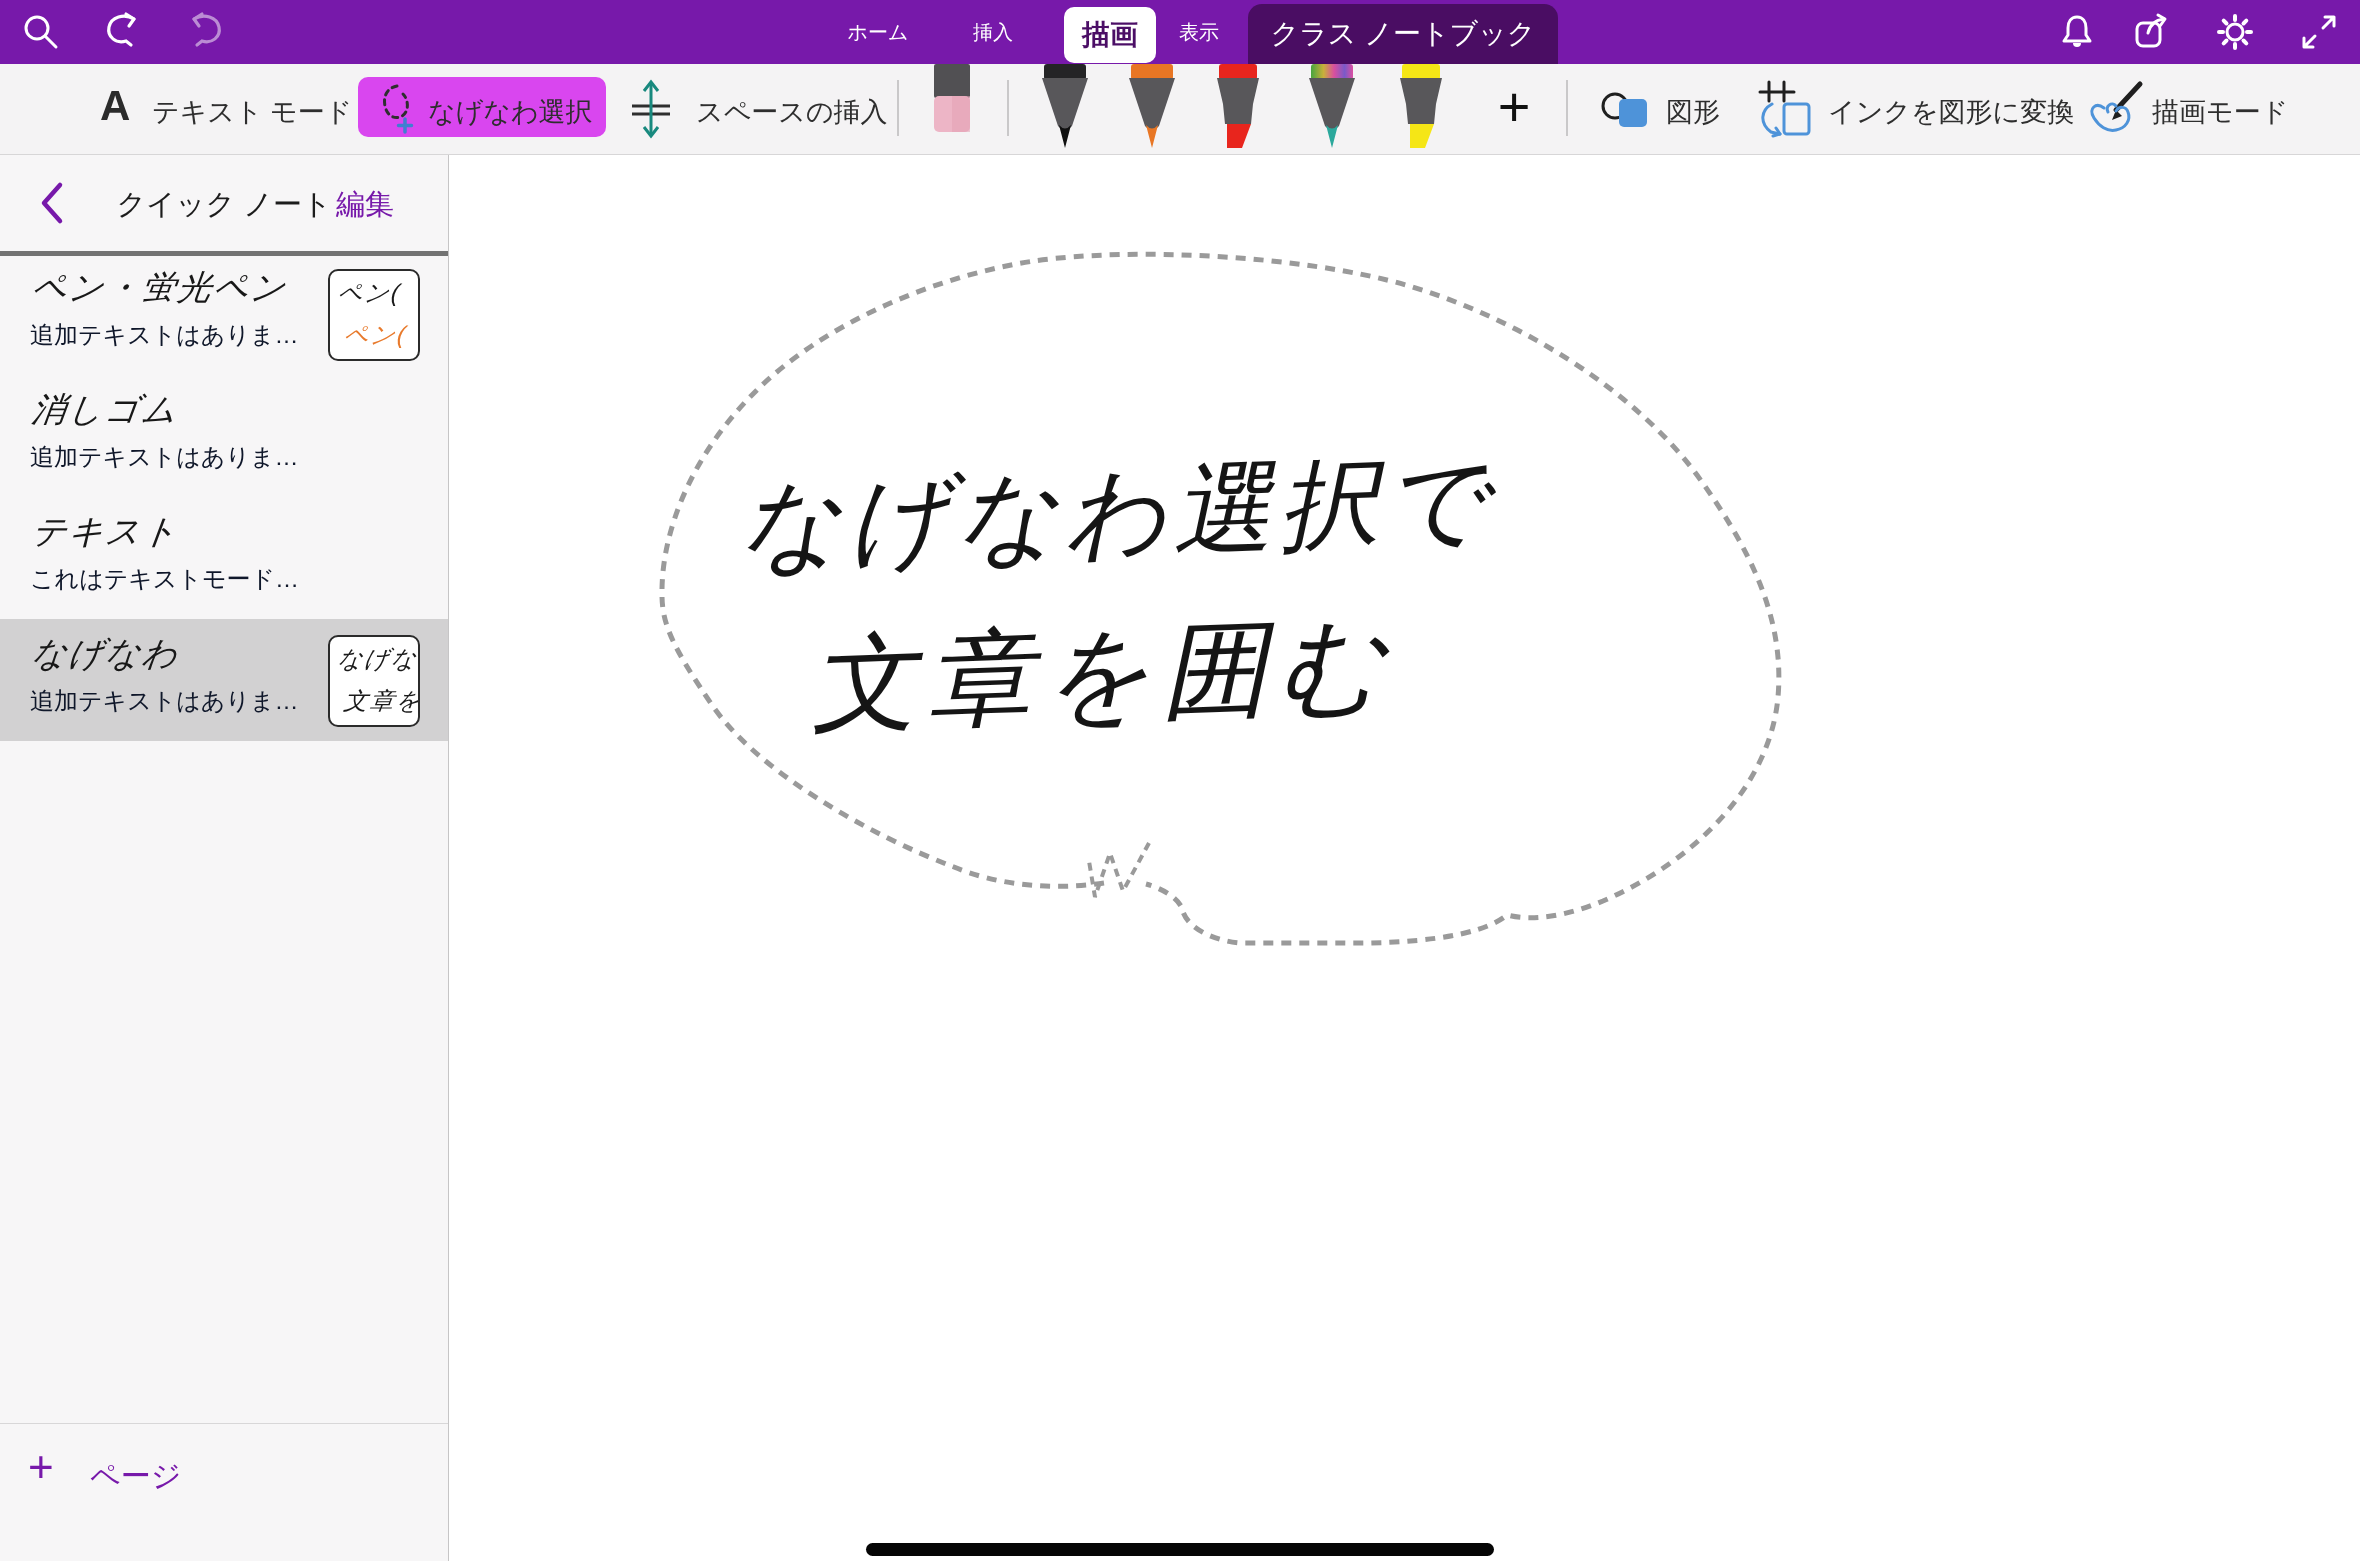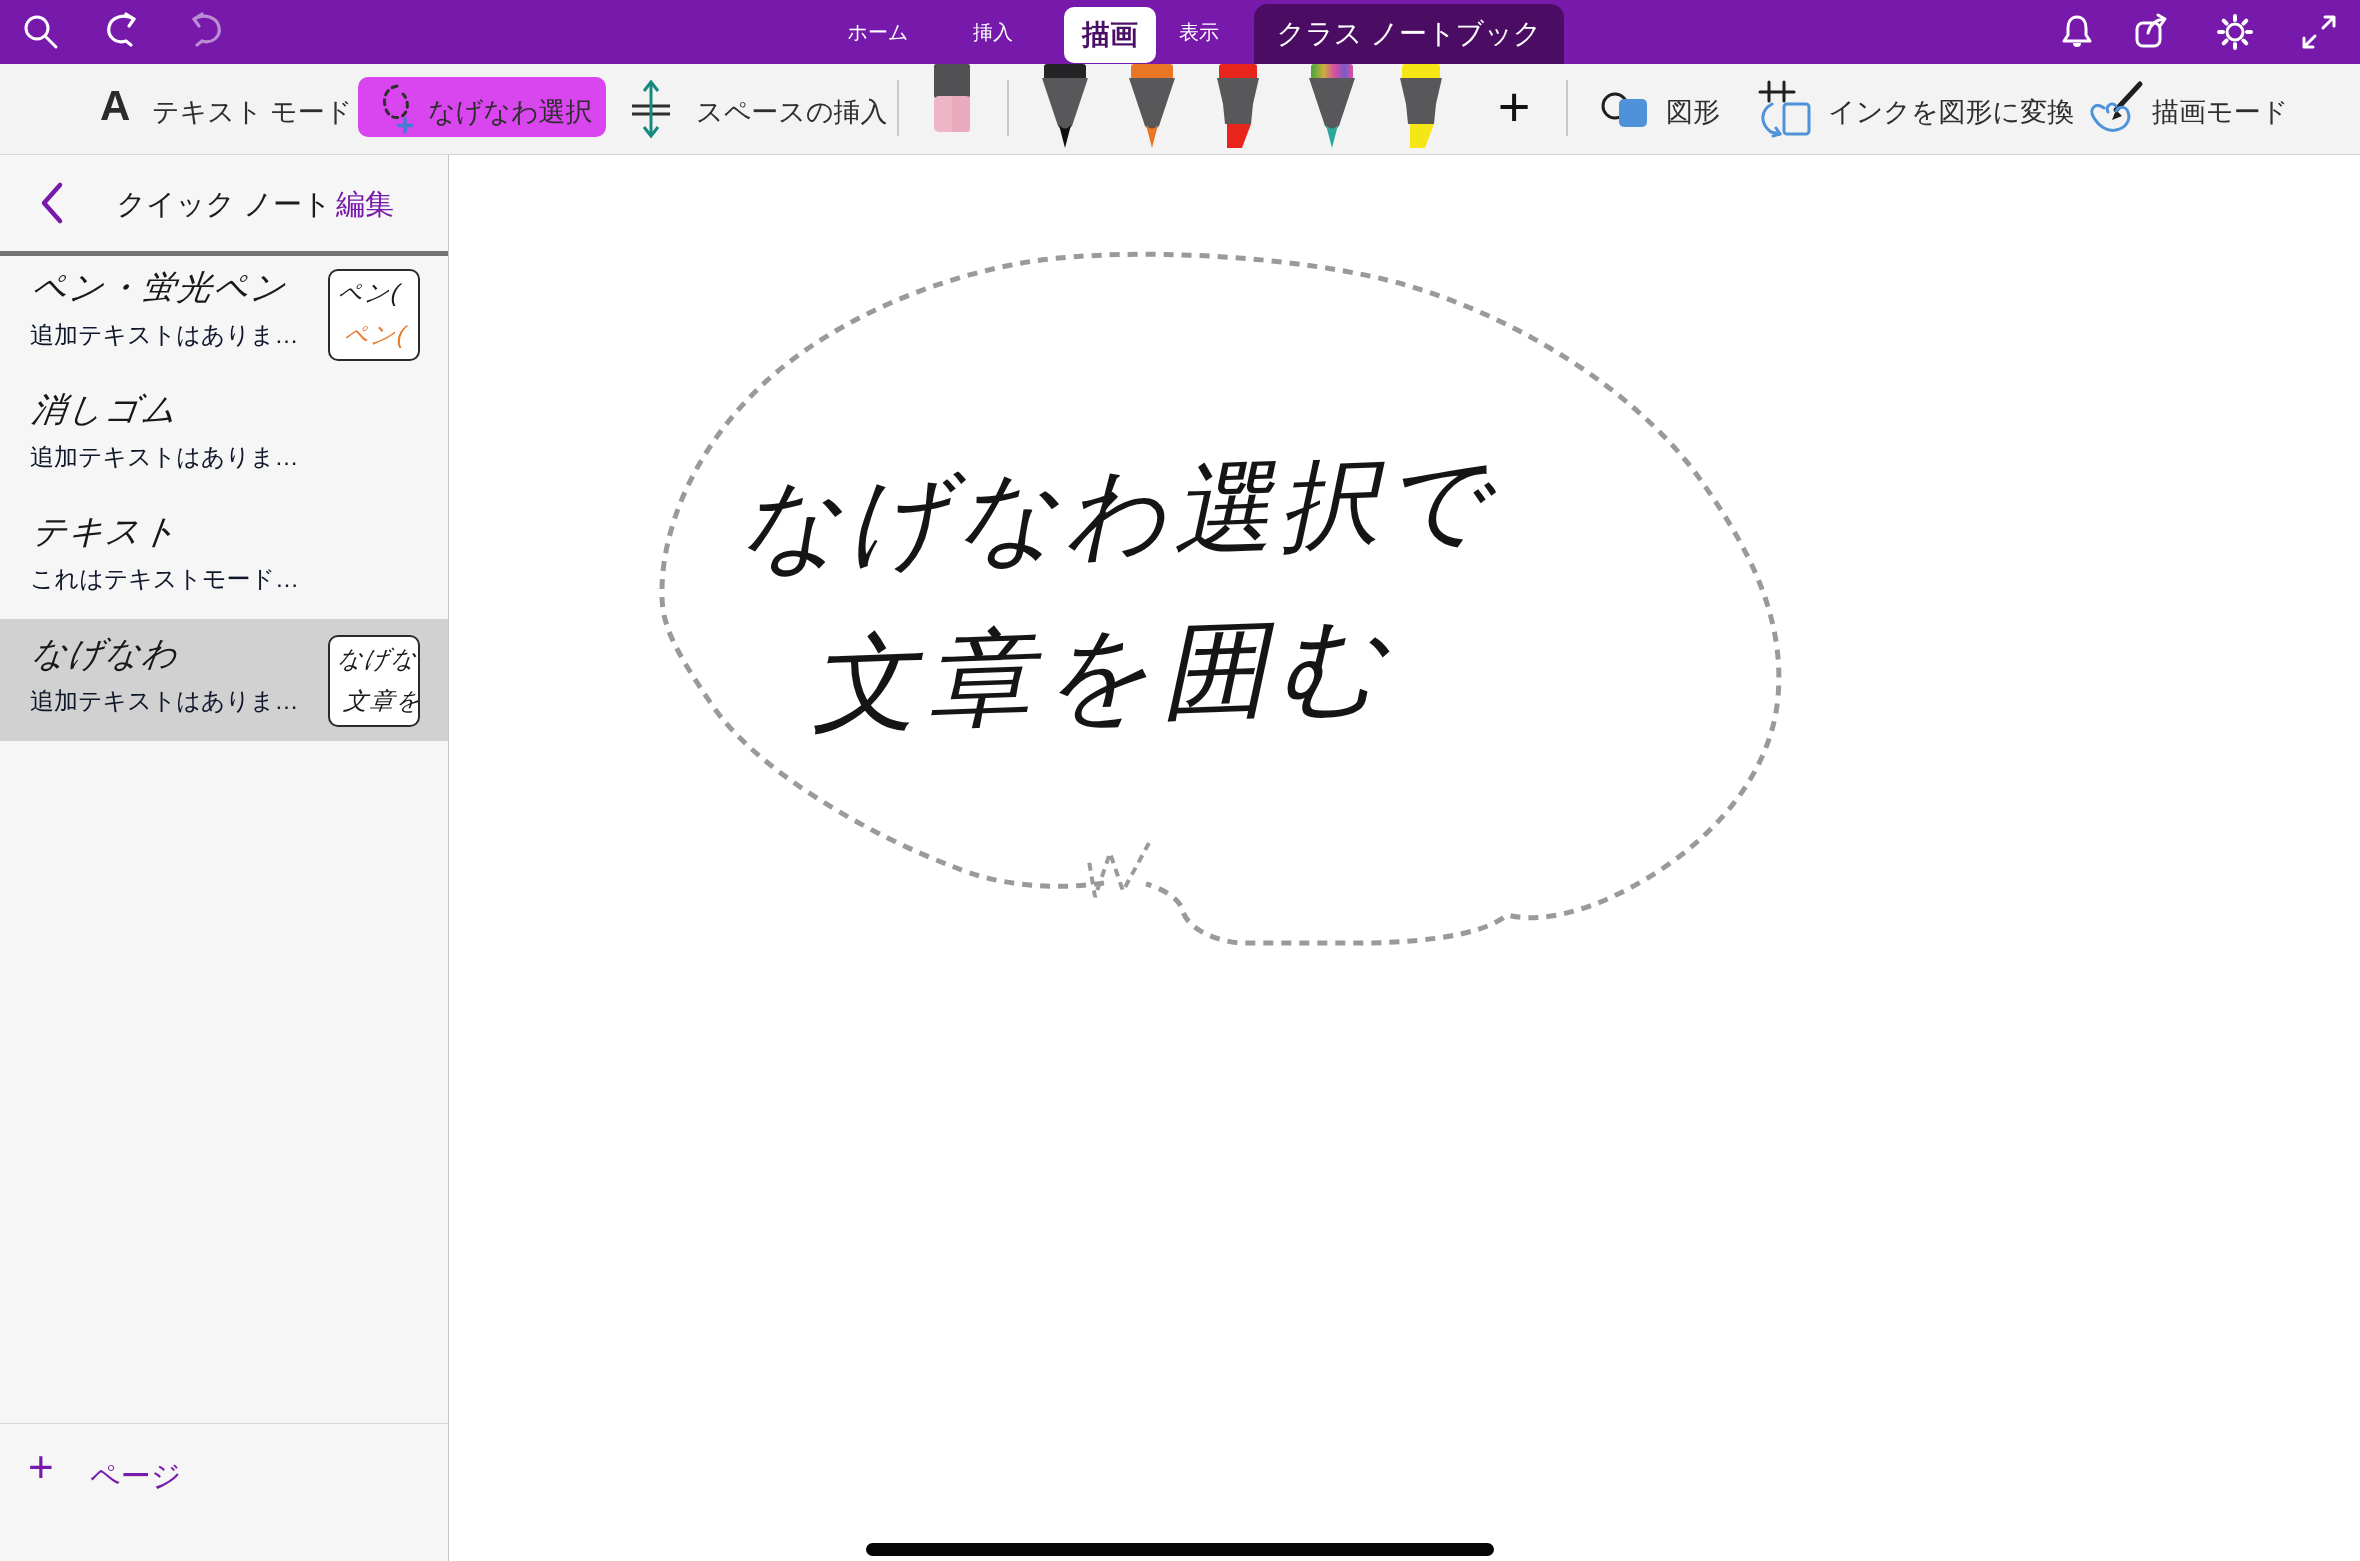--- a/index.html
+++ b/index.html
@@ -10,21 +10,21 @@
   .titlebar{position:absolute;left:0;top:0;width:2360px;height:64px;background:#7719AA;}
   .tb-icon{position:absolute;top:11px;width:42px;height:42px;}
   .tb-icon svg{display:block;}
   .redo-disabled{opacity:.5;}
 
   .tab{position:absolute;top:0;height:64px;line-height:64px;text-align:center;
        color:#fff;font-size:20px;white-space:nowrap;}
   .tab-active{position:absolute;top:7px;height:56px;line-height:56px;background:#FFFFFF;
        border-radius:10px;color:#4B0E66;font-weight:700;font-size:28px;text-align:center;}
   .tab-dark{position:absolute;top:4px;height:60px;line-height:60px;background:#4A0D63;
-       border-radius:14px 14px 0 0;color:#fff;font-size:28px;text-align:center;margin-left:6px;}
+       border-radius:14px 14px 0 0;color:#fff;font-size:28px;text-align:center;}
 
   
   .toolbar{position:absolute;left:0;top:64px;width:2360px;height:90px;
        background:#F4F3F4;border-bottom:1px solid #D7D6D7;}
   .tb-label{position:absolute;top:30px;font-size:27px;color:#2E2E2E;white-space:nowrap;}
   .lasso-btn{position:absolute;left:358px;top:13px;width:248px;height:60px;
        background:#d946ef;border-radius:10px;}
   .vdiv{position:absolute;top:16px;height:56px;width:2px;background:#C9C8C9;}
   .pen{position:absolute;top:0;}
   .plus-btn{position:absolute;left:1486px;top:8px;width:56px;height:70px;

